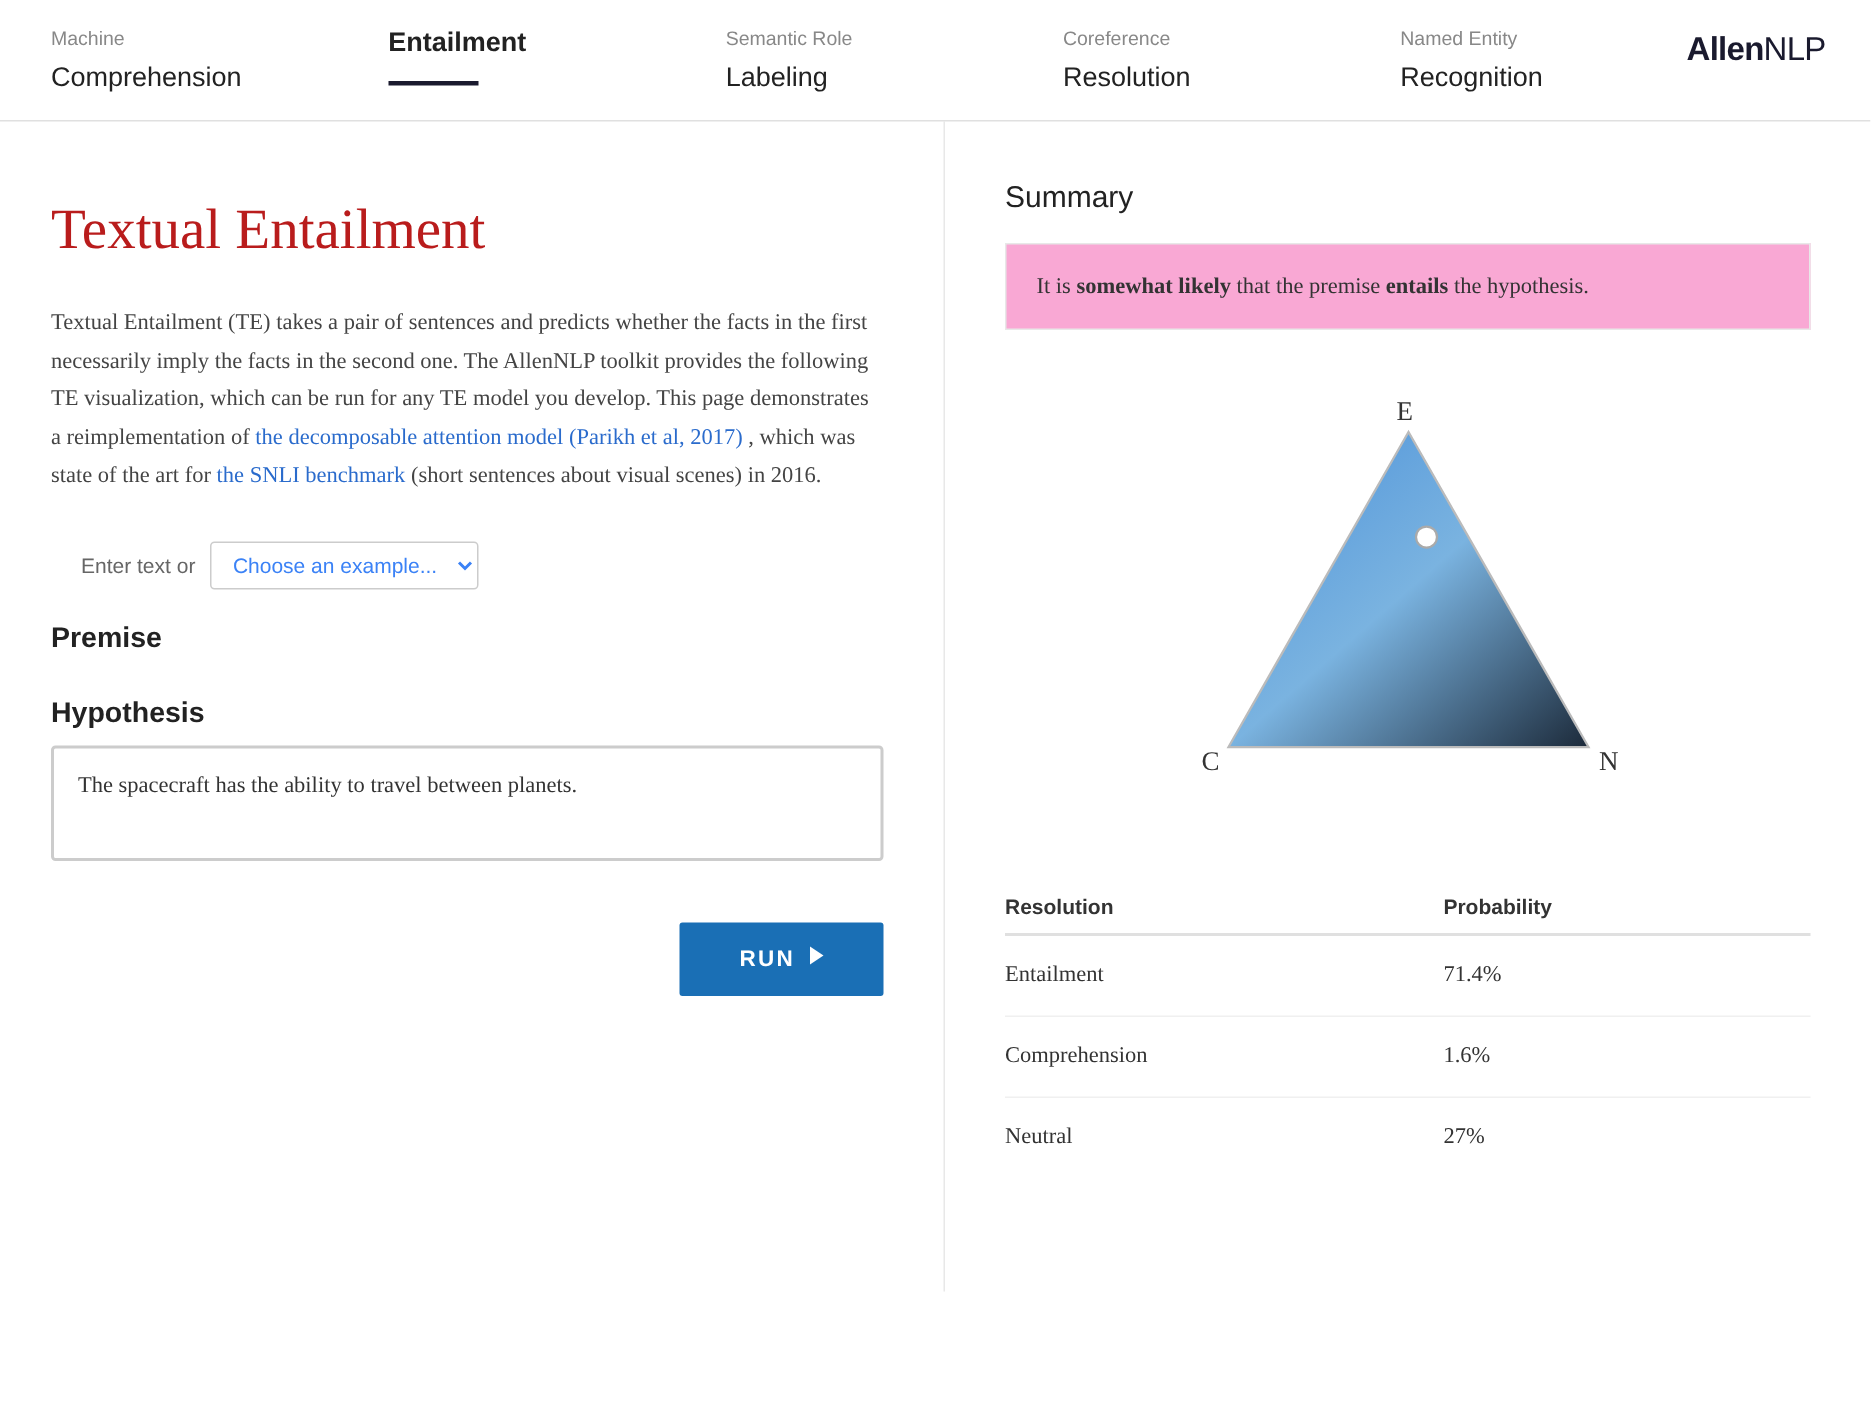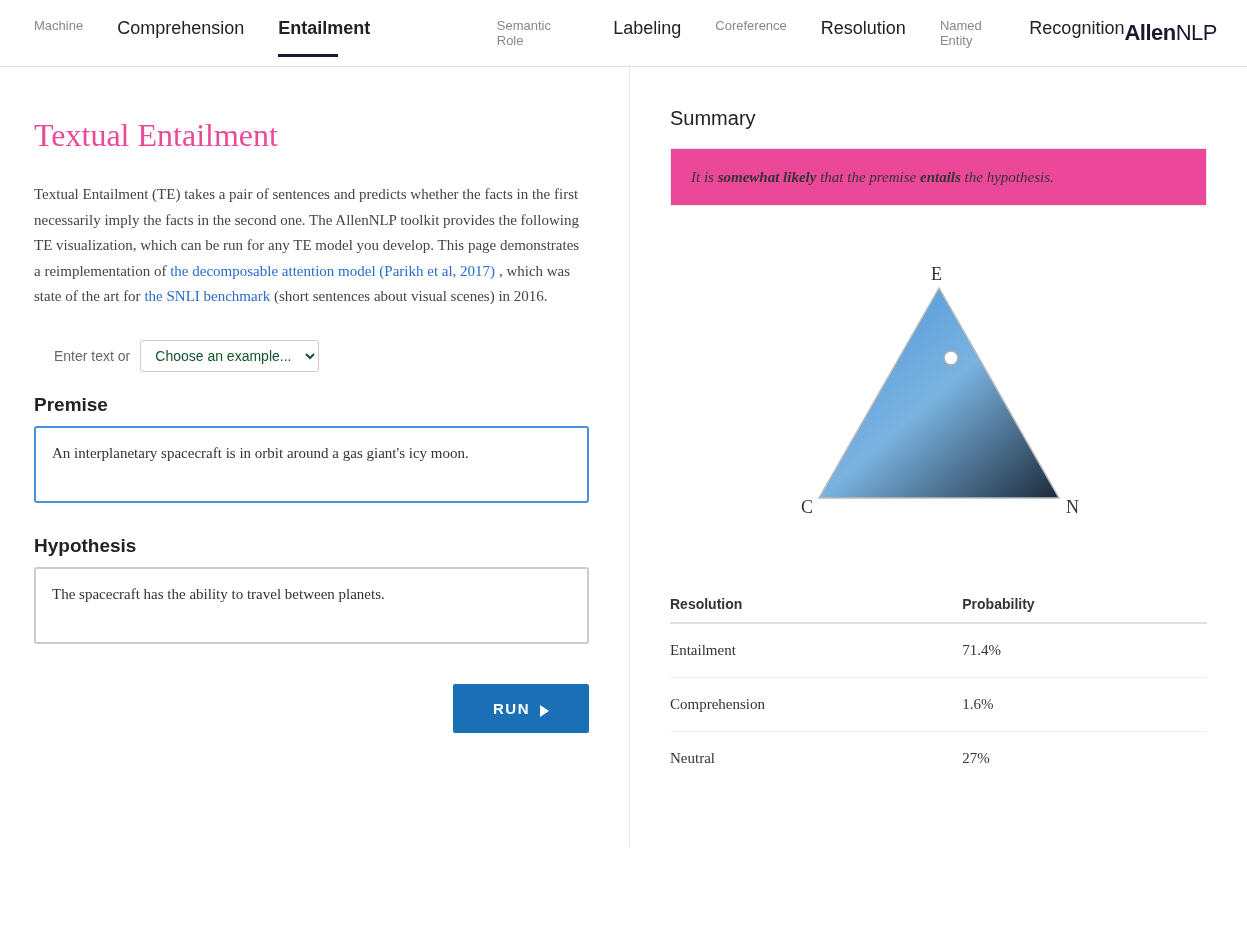--- a/index.html
+++ b/index.html
@@ -8,21 +8,21 @@
     
     .top-nav {
       display: flex;
       align-items: flex-start;
       border-bottom: 1px solid #e0e0e0;
       padding: 0 0 0 0;
       position: relative;
     }
     .nav-column {
       display: flex;
-      flex-direction: row;
+      flex-direction: column;
       flex: 1;
       padding: 18px 0 0 0;
     }
     .nav-top-label {
       font-size: 13px;
       color: #888;
       padding: 0 0 8px 34px;
       font-family: sans-serif;
     }
     .nav-bottom-label {
@@ -76,23 +76,23 @@
 
     
     .left-panel {
       width: 630px;
       min-width: 630px;
       padding: 50px 40px 40px 34px;
       border-right: 1px solid #e8e8e8;
     }
 
     .page-title {
-      font-size: 32px;
+      font-size: 38px;
       font-weight: 300;
-      color: #ec4899;
+      color: #b91c1c;
       margin-bottom: 28px;
       font-family: Georgia, serif;
     }
 
     .description {
       font-size: 15px;
       line-height: 1.7;
       color: #444;
       margin-bottom: 30px;
     }
@@ -112,21 +112,21 @@
       font-size: 14px;
       color: #666;
       font-family: sans-serif;
     }
     .example-select {
       font-size: 14px;
       padding: 6px 10px;
       border: 1px solid #ccc;
       border-radius: 3px;
       background: #fff;
-      color: #14532d;
+      color: #3b82f6;
       cursor: pointer;
       font-family: sans-serif;
     }
 
     .field-label {
       font-size: 19px;
       font-weight: 600;
       color: #222;
       margin-bottom: 10px;
       font-family: sans-serif;
@@ -163,21 +163,21 @@
       background: #1a6fb5;
       color: #fff;
       border: none;
       padding: 16px 40px;
       font-size: 15px;
       font-family: sans-serif;
       font-weight: 600;
       letter-spacing: 1.5px;
       cursor: pointer;
       display: flex;
-      align-items: flex-end;
+      align-items: flex-start;
       gap: 10px;
       border-radius: 2px;
     }
     .chevron-right {
       display: inline-block;
       width: 0;
       height: 0;
       border-top: 6px solid transparent;
       border-bottom: 6px solid transparent;
       border-left: 9px solid #fff;
@@ -191,29 +191,28 @@
 
     .summary-title {
       font-size: 20px;
       font-weight: 400;
       color: #222;
       margin-bottom: 18px;
       font-family: sans-serif;
     }
 
     .summary-box {
-      background: #ec4899;
+      background: #f9a8d4;
       border: 1px solid #e8e8e8;
       padding: 16px 20px;
       font-size: 15px;
       color: #333;
-      margin-bottom: 42px;
+      margin-bottom: 28px;
       line-height: 1.6;
       font-family: Georgia, serif;
-      font-style: italic;
     }
     .summary-box .bold { font-weight: bold; }
 
     
     .triangle-container {
       display: flex;
       justify-content: center;
       align-items: center;
       margin-bottom: 28px;
       padding: 10px 0;
@@ -300,21 +299,20 @@
       <select class="example-select">
         <option>Choose an example...</option>
         <option>Example 1</option>
         <option>Example 2</option>
         <option>Example 3</option>
       </select>
     </div>
 
     <div class="premise-section">
       <div class="field-label">Premise</div>
-      <textarea class="text-input" rows="2" style="">An interplanetary spacecraft is in orbit around a gas giant's icy moon.</textarea>
     </div>
 
     <div class="hypothesis-section">
       <div class="field-label">Hypothesis</div>
       <textarea class="text-input hypothesis" rows="2" style="">The spacecraft has the ability to travel between planets.</textarea>
     </div>
 
     <div class="run-btn-row">
       <button class="run-btn">
         <span>RUN</span>

